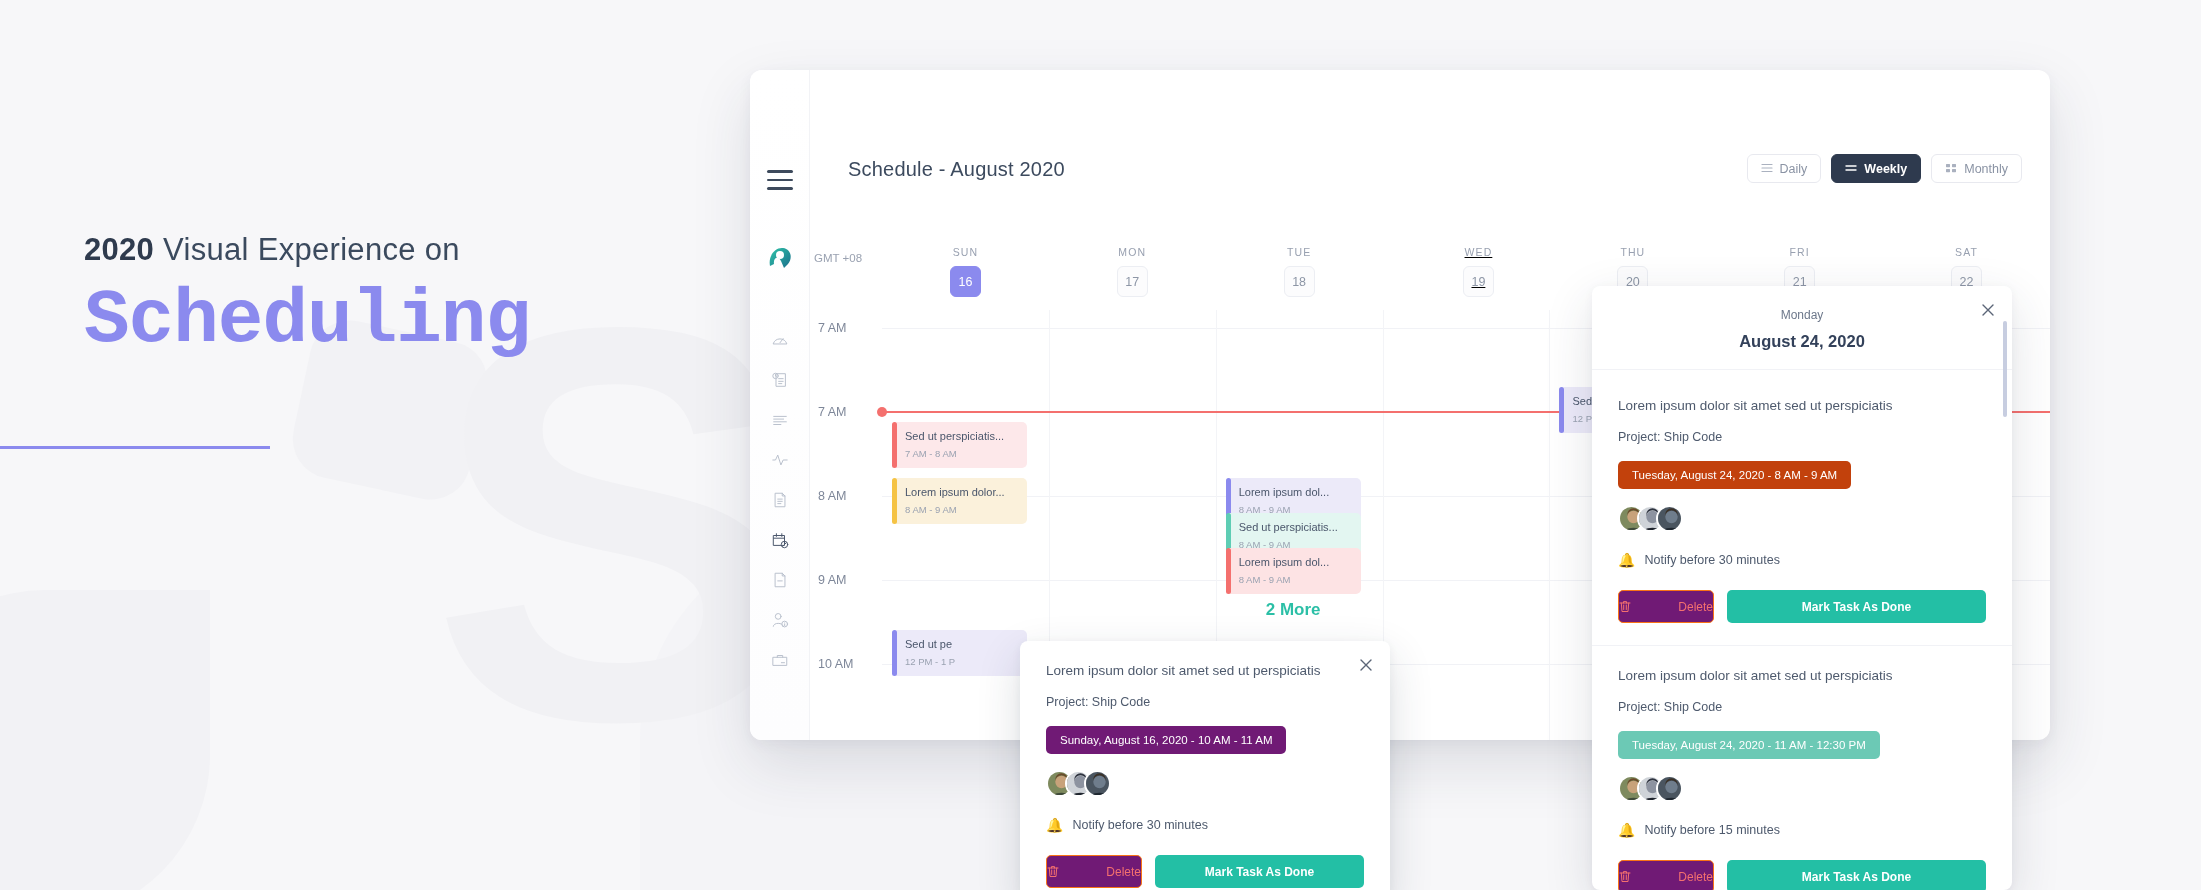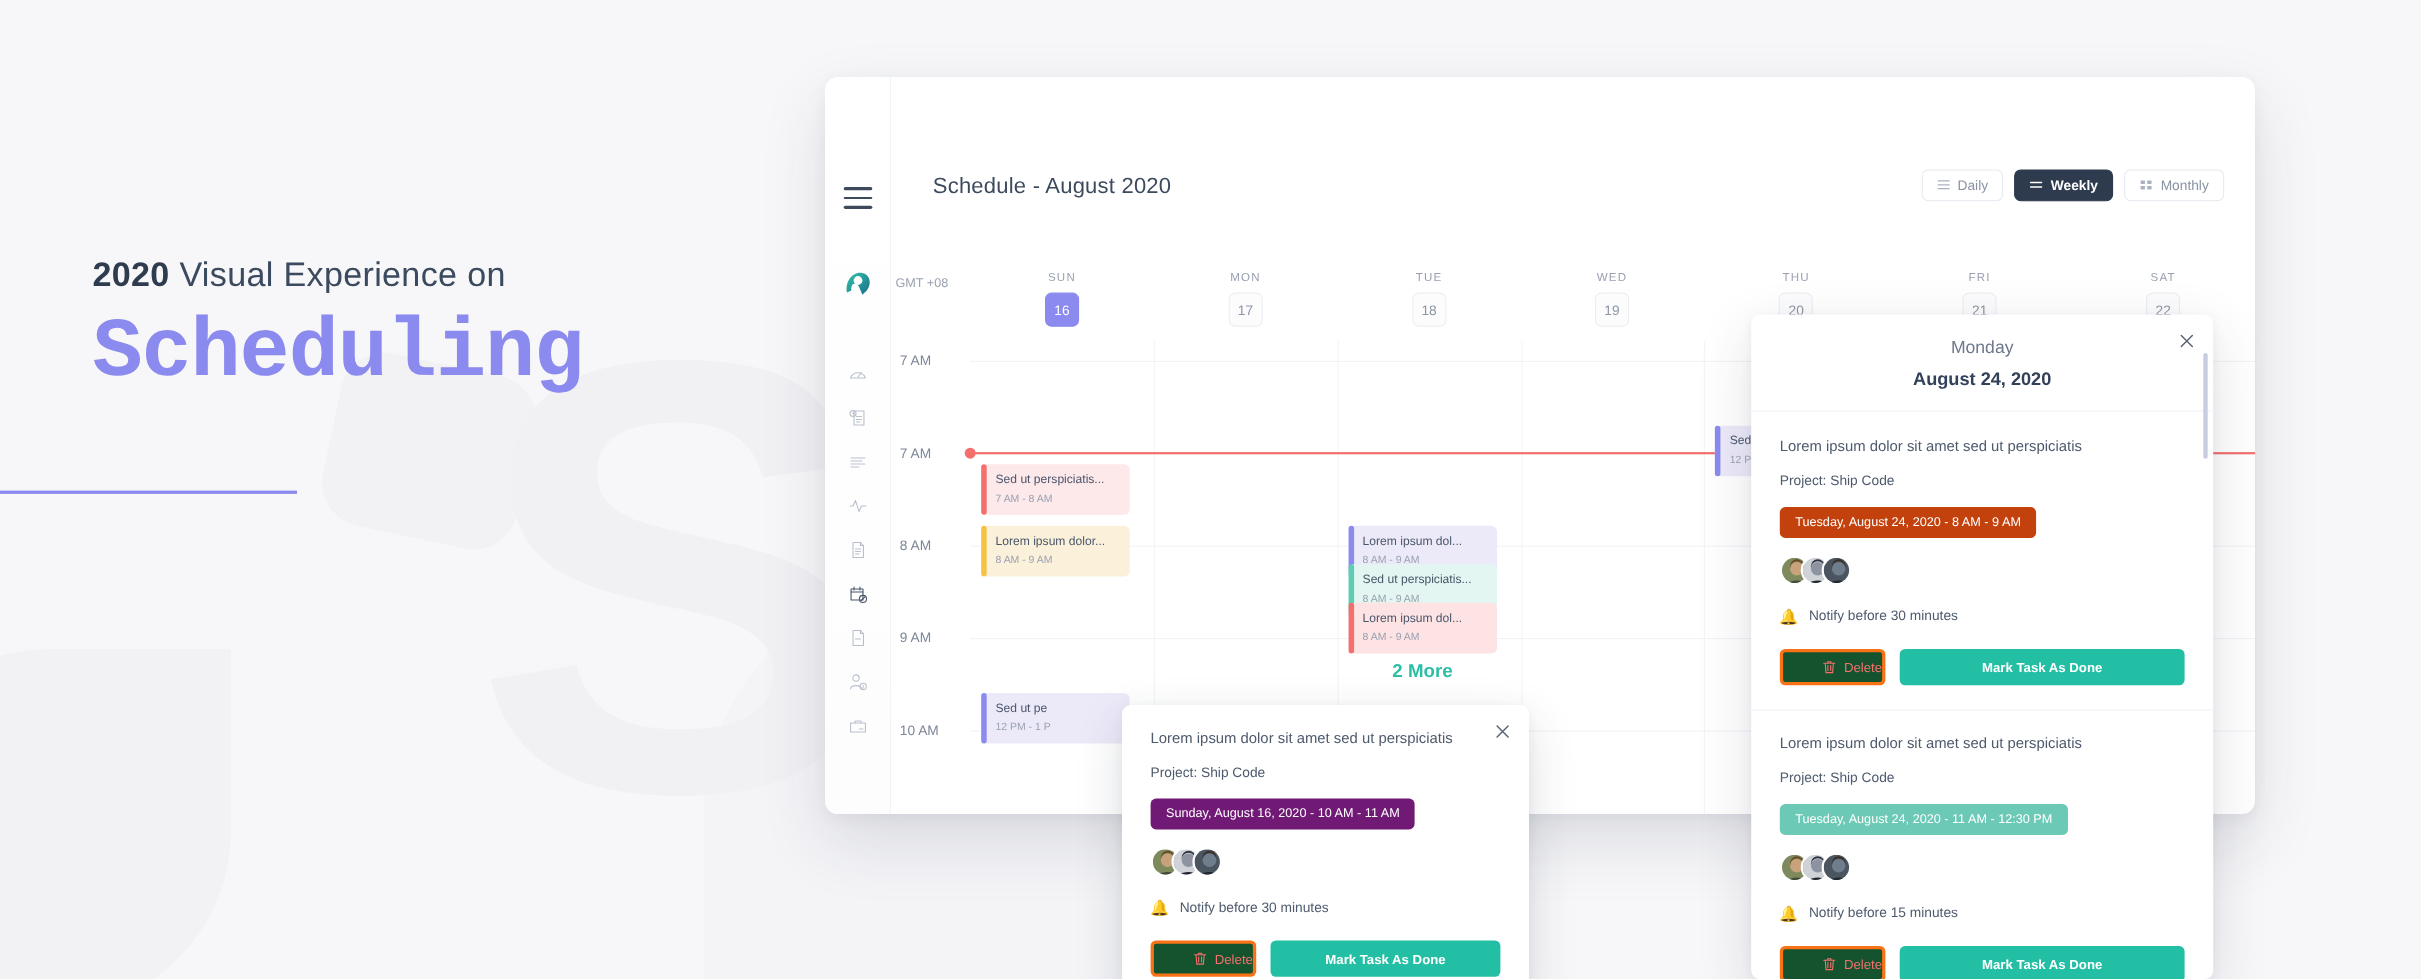--- a/index.html
+++ b/index.html
@@ -147,39 +147,39 @@
   .avatars { display: flex; margin-top: 16px; }
   .av {
     width: 27px; height: 27px; border-radius: 50%; border: 2px solid #fff;
     margin-left: -8px; overflow: hidden; position: relative;
   }
   .av:first-child { margin-left: 0; }
   .notify { display: flex; align-items: center; gap: 9px; margin-top: 20px; font-size: 12.5px; color: #4e5a6d; }
   .bell { font-size: 14px; }
   .btn-row { display: flex; gap: 13px; margin-top: 22px; }
   .btn-delete {
-    flex: 0 0 96px; height: 33px; border-radius: 5px; border: 3px solid #f97316; background: #14532d;
-    display: flex; align-items: center; justify-content: flex-end; gap: 7px;
+    flex: 0 0 96px; height: 33px; border-radius: 5px; border: 1px solid #f97316; background: #701a75;
+    display: flex; align-items: center; justify-content: space-between; gap: 7px;
     font-size: 12px; color: #f4706e; cursor: pointer;
   }
   .btn-done {
     flex: 1; height: 33px; border-radius: 5px; border: none; background: #23bfa5; color: #fff;
     display: flex; align-items: center; justify-content: center;
     font-size: 12px; font-weight: 700; cursor: pointer;
   }
 
   
   .side-panel {
     position: absolute; left: 1592px; top: 286px; width: 420px; height: 604px;
     background: #fff; border-radius: 8px;
     box-shadow: 0 16px 50px rgba(40,48,70,.14), 0 2px 10px rgba(40,48,70,.05);
     overflow: hidden;
   }
   .sp-head { padding: 22px 0 18px; text-align: center; border-bottom: 1px solid #f1f2f6; position: relative; }
-  .sp-dow { font-size: 16px; color: #6d788b; }
+  .sp-dow { font-size: 12px; color: #6d788b; }
   .sp-date { font-size: 16.5px; font-weight: 700; color: #33415a; margin-top: 10px; }
   .sp-body { position: absolute; left: 0; right: 0; top: 90px; bottom: 0; overflow: hidden; }
   .sp-item { padding: 22px 26px 22px; border-bottom: 1px solid #f1f2f6; }
   .sp-scroll {
     position: absolute; right: 5px; top: 35px; width: 4px; height: 96px;
     background: #c7cde0; border-radius: 3px; cursor: pointer;
   }
 </style>
 </head>
 <body>
@@ -335,21 +335,21 @@
           <div class="daynum today">16</div>
         </div>
         <div class="day-col-head" style="left: 238.857px; width: 166.857px;">
           <div class="dow">MON</div>
           <div class="daynum">17</div>
         </div>
         <div class="day-col-head" style="left: 405.714px; width: 166.857px;">
           <div class="dow">TUE</div>
           <div class="daynum">18</div>
         </div>
-        <div class="day-col-head" style="left: 572px; width: 166.857px;">
+        <div class="day-col-head" style="left: 585px; width: 166.857px; text-decoration: underline;">
           <div class="dow">WED</div>
           <div class="daynum">19</div>
         </div>
         <div class="day-col-head" style="left: 739.429px; width: 166.857px;">
           <div class="dow">THU</div>
           <div class="daynum">20</div>
         </div>
         <div class="day-col-head" style="left: 906.286px; width: 166.857px;">
           <div class="dow">FRI</div>
           <div class="daynum">21</div>

